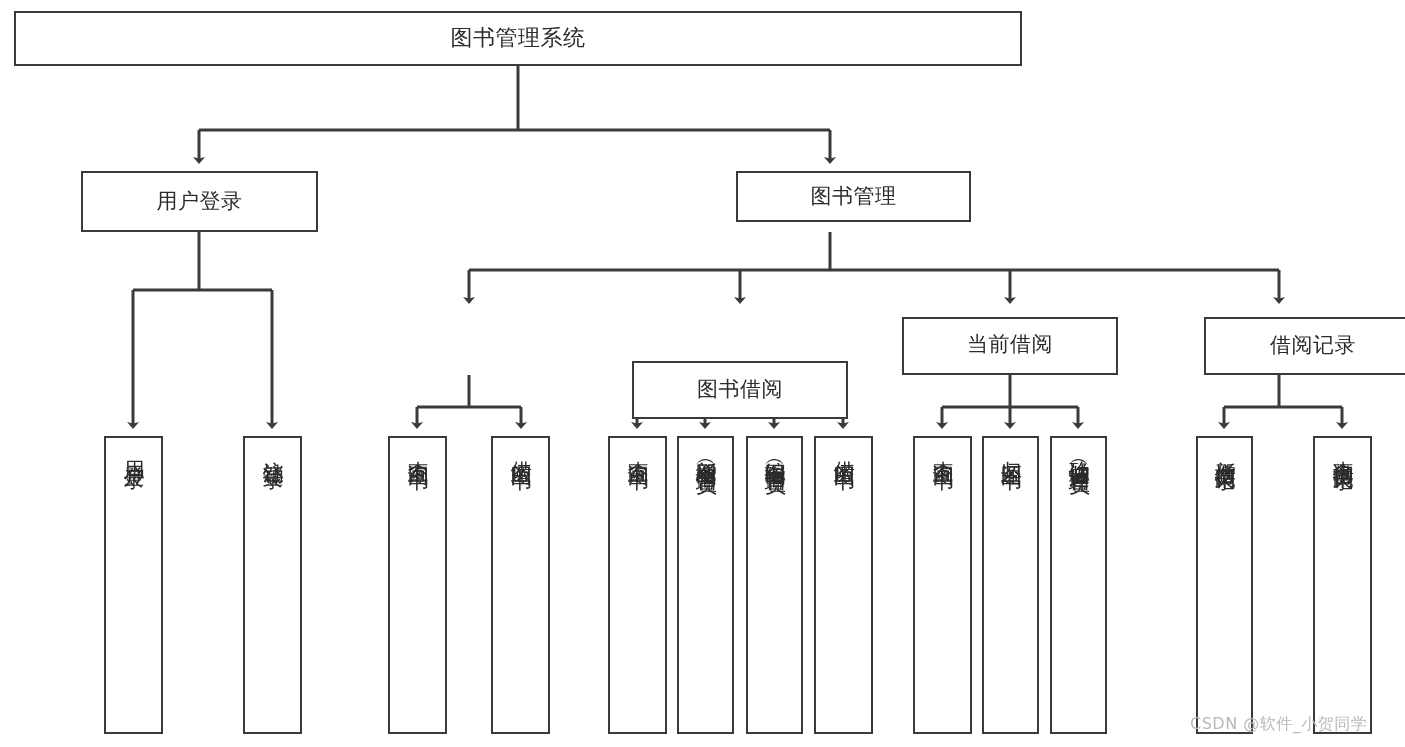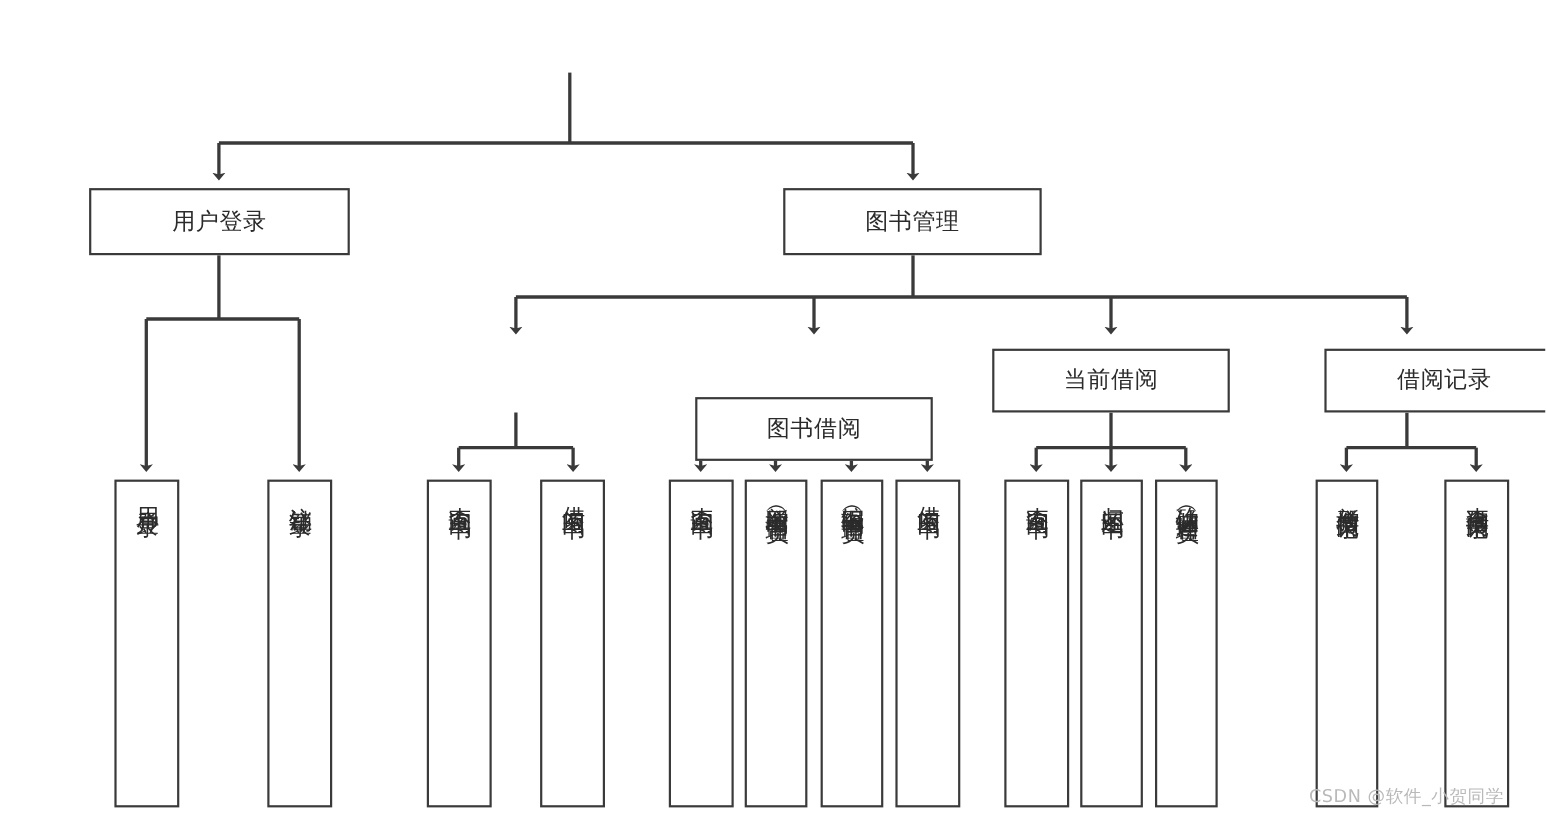--- a/index.html
+++ b/index.html
@@ -119,32 +119,35 @@
       <path d="M1010,407 L1010,425" marker-end="url(#arrow)"></path>
       <path d="M1078,407 L1078,425" marker-end="url(#arrow)"></path>
 
       <path d="M1279,375 L1279,407"></path>
       <path d="M1224,407 L1342,407"></path>
       <path d="M1224,407 L1224,425" marker-end="url(#arrow)"></path>
       <path d="M1342,407 L1342,425" marker-end="url(#arrow)"></path>
     </g>
   </svg>
 
+  <div class="node horiz root" style="left:14px;top:11px;width:1008px;height:55px;">
+    <span class="label">图书管理系统</span>
+  </div>
 
   <div class="node horiz" style="left:81px;top:171px;width:237px;height:61px;">
     <span class="label">用户登录</span>
   </div>
-  <div class="node horiz" style="left:712px;top:171px;width:235px;height:61px;">
+  <div class="node horiz" style="left:736px;top:171px;width:235px;height:51px;">
     <span class="label">图书管理</span>
   </div>
 
   <div class="node horiz" style="left:632px;top:317px;width:216px;height:58px;margin-top:44px;">
     <span class="label">图书借阅</span>
   </div>
-  <div class="node horiz" style="left:902px;top:317px;width:216px;height:58px;">
+  <div class="node horiz" style="left:902px;top:317px;width:216px;height:58px;font-family:Liberation Mono, monospace;">
     <span class="label">当前借阅</span>
   </div>
   <div class="node horiz" style="left:1170px;top:317px;width:218px;height:58px;margin-left:34px;">
     <span class="label">借阅记录</span>
   </div>
 
   <div class="node vert" style="left:104px;top:436px;width:59px;height:298px;">
     <span class="label">用户登录</span>
   </div>
   <div class="node vert" style="left:243px;top:436px;width:59px;height:298px;">

